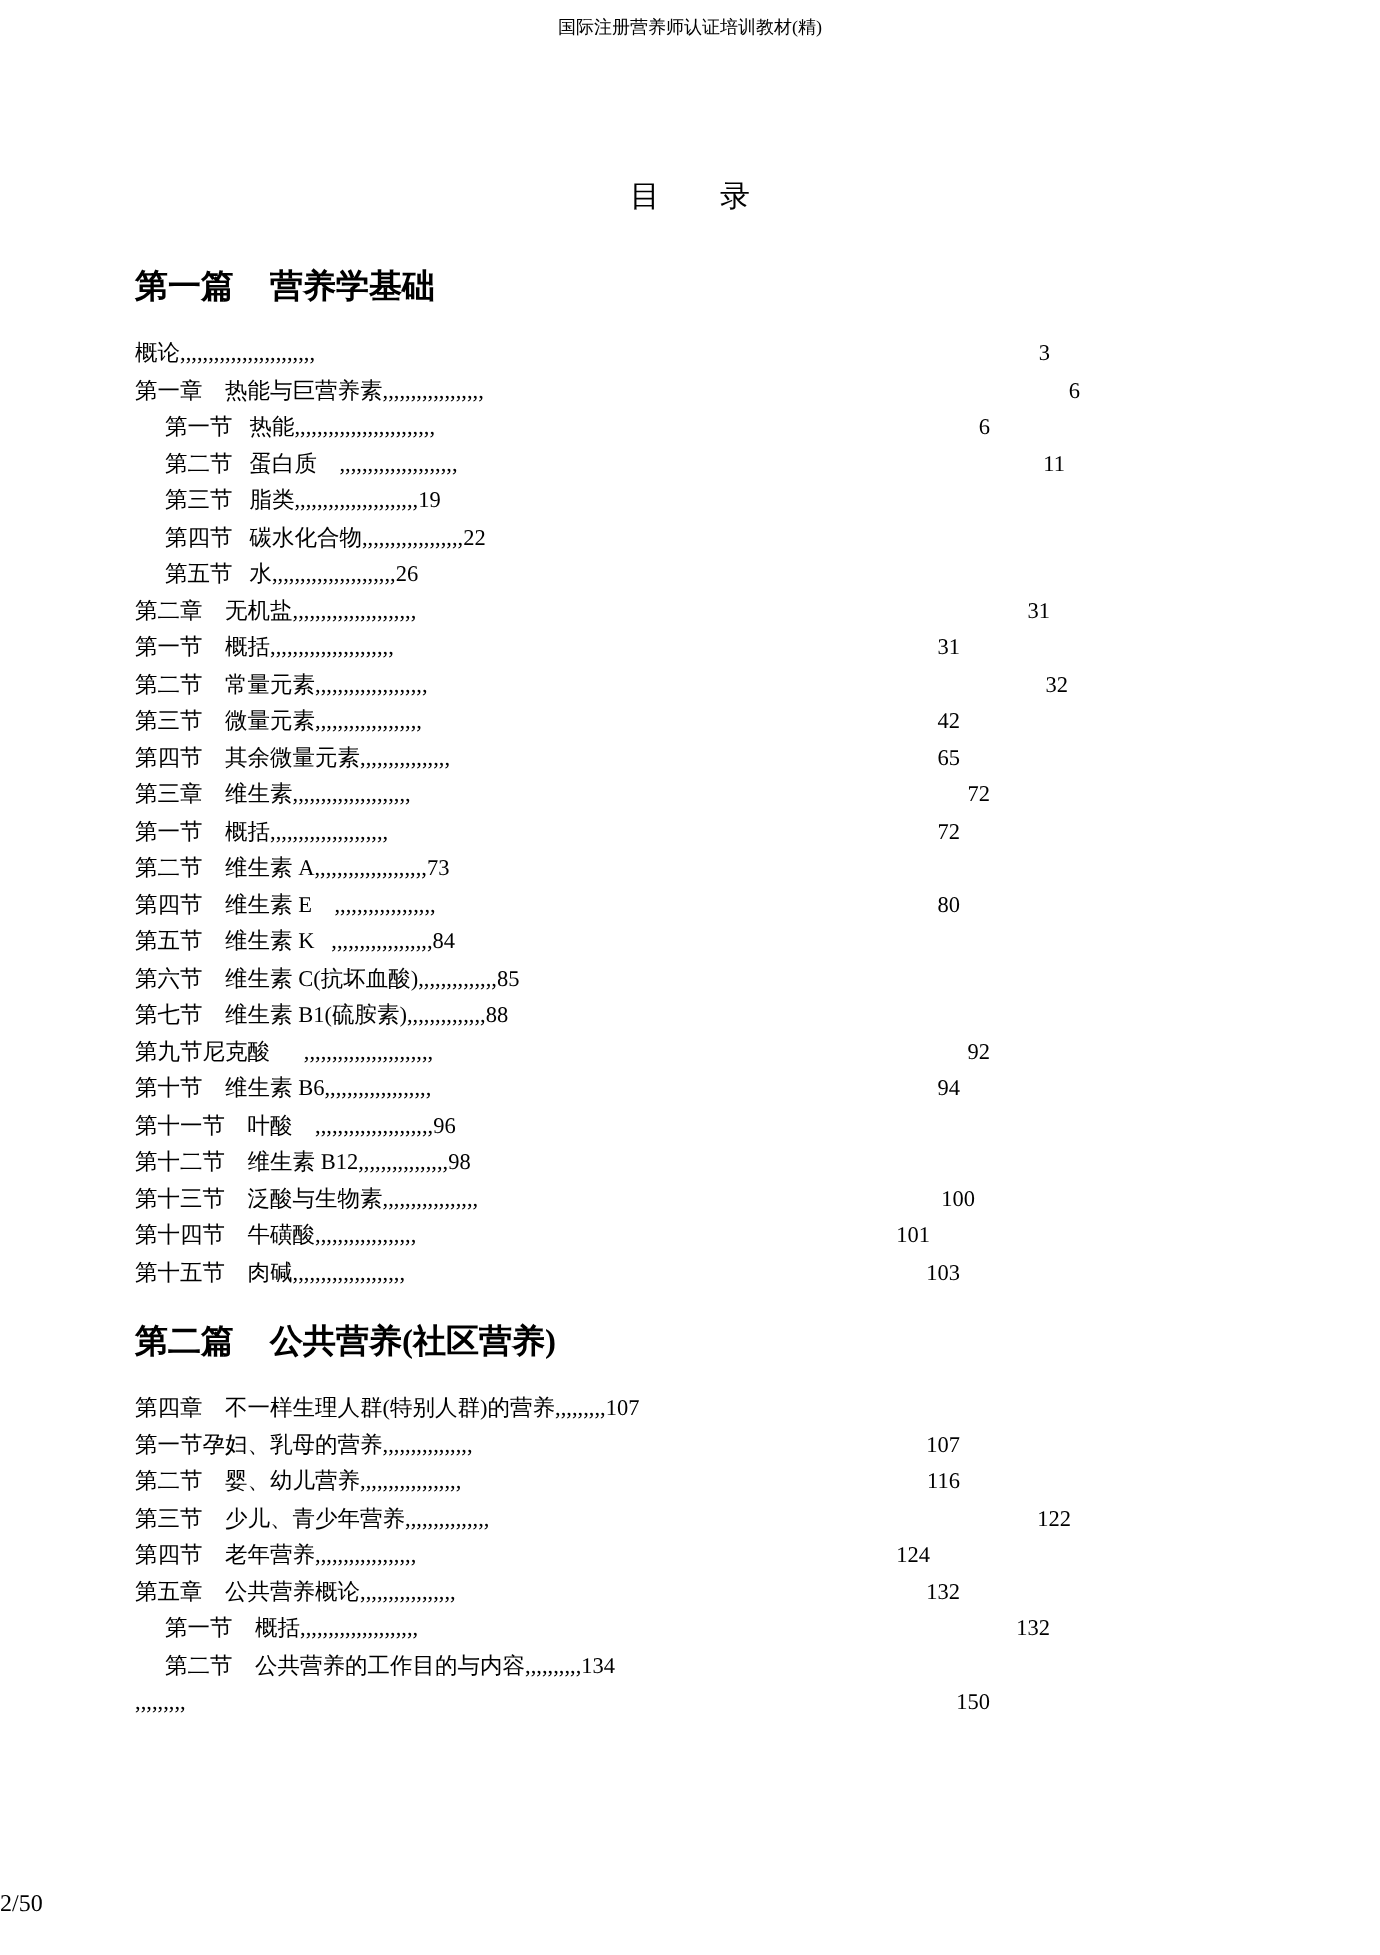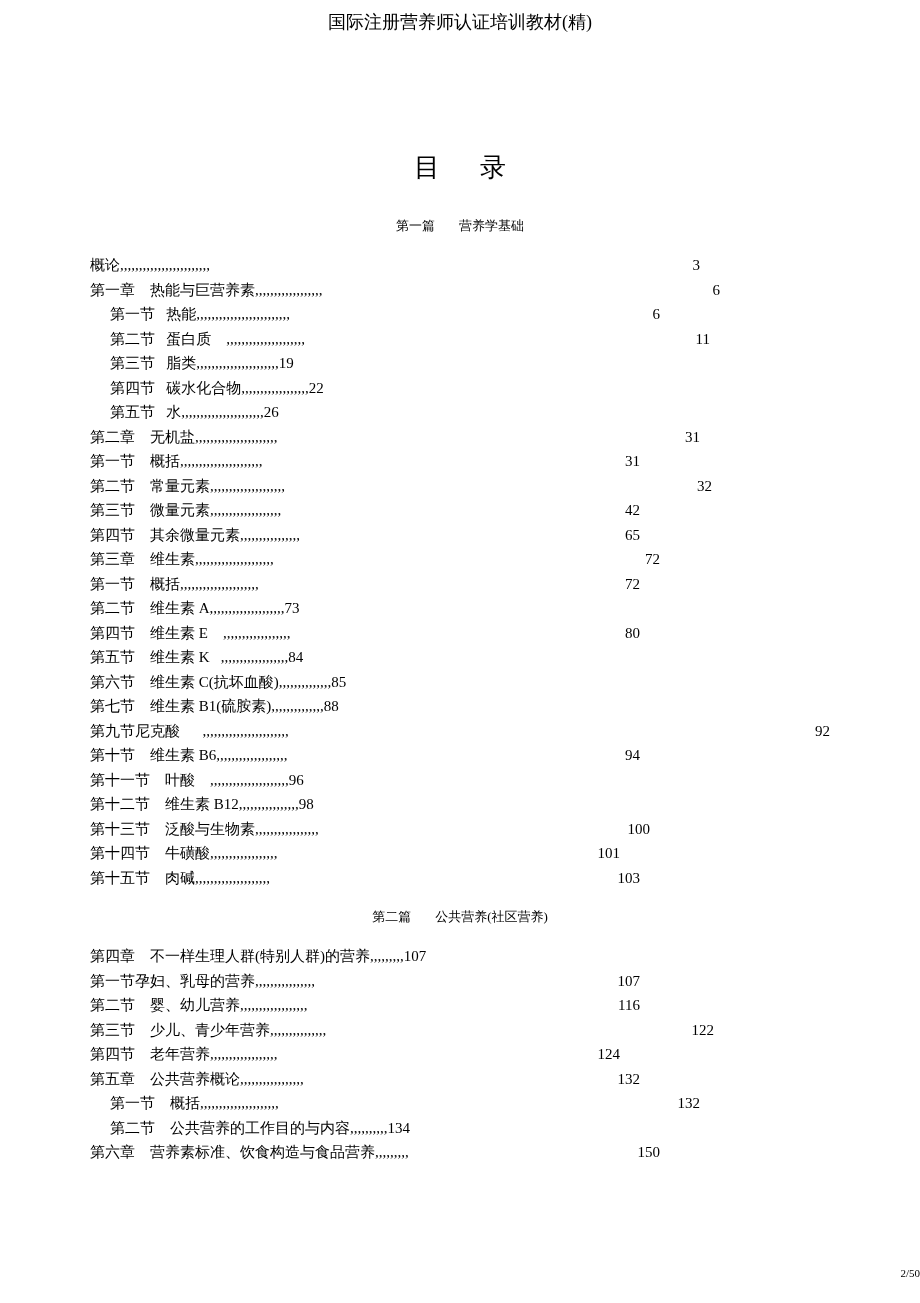--- a/index.html
+++ b/index.html
@@ -10,54 +10,54 @@
       font-family: "SimSun", "宋体", serif;
       font-size: 15px;
       color: #000;
       position: relative;
     }
     .page {
       padding: 10px 90px 0 90px;
     }
     .header {
       text-align: center;
-      font-size: 18px;
-      margin-bottom: 116px;
+      font-size: 12px;
+      margin-bottom: 90px;
     }
     .title {
       text-align: center;
-      font-size: 26px;
+      font-size: 20px;
       letter-spacing: 40px;
       padding-left: 40px;
       margin-bottom: 32px;
     }
     .part-title {
-      text-align: center;
-      font-size: 13px;
+      font-size: 22px;
       margin-bottom: 18px;
       margin-top: 18px;
+      font-weight: bold;
     }
     .part-title .gap { display: inline-block; width: 24px; }
     .toc-line {
       display: flex;
       line-height: 24.5px;
       white-space: pre;
     }
     .toc-line .label { flex: 0 0 auto; }
     .toc-line .dots { flex: 0 0 auto; }
     .toc-line .spacer { flex: 1 1 auto; }
     .toc-line .page-no { flex: 0 0 auto; }
     .indent1 { padding-left: 20px; }
     .footer {
       position: absolute;
       bottom: 24px;
       width: 920px;
       left: 0;
-      text-align: right;
-      font-size: 11px;
+      text-align: left;
+      font-size: 16px;
     }
   </style>
 </head>
 <body>
 
 <div class="page">
   <div class="header">国际注册营养师认证培训教材(精)</div>
   <div class="title">目录</div>
   <div id="toc-body">
       <div class="part-title"><span>第一篇</span><span class="gap"></span><span>营养学基础</span></div>
@@ -73,32 +73,32 @@
       <div class="toc-line"><span class="label">第二节    常量元素</span><span class="dots">,,,,,,,,,,,,,,,,,,,,</span><span class="spacer"></span><span class="page-no" style="margin-right: 118px;">32</span></div>
       <div class="toc-line"><span class="label">第三节    微量元素</span><span class="dots">,,,,,,,,,,,,,,,,,,,</span><span class="spacer"></span><span class="page-no" style="margin-right: 190px;">42</span></div>
       <div class="toc-line"><span class="label">第四节    其余微量元素</span><span class="dots">,,,,,,,,,,,,,,,,</span><span class="spacer"></span><span class="page-no" style="margin-right: 190px;">65</span></div>
       <div class="toc-line"><span class="label">第三章    维生素</span><span class="dots">,,,,,,,,,,,,,,,,,,,,,</span><span class="spacer"></span><span class="page-no" style="margin-right: 170px;">72</span></div>
       <div class="toc-line"><span class="label">第一节    概括</span><span class="dots">,,,,,,,,,,,,,,,,,,,,,</span><span class="spacer"></span><span class="page-no" style="margin-right: 190px;">72</span></div>
       <div class="toc-line"><span class="label">第二节    维生素 A</span><span class="dots">,,,,,,,,,,,,,,,,,,,,73</span></div>
       <div class="toc-line"><span class="label">第四节    维生素 E    </span><span class="dots">,,,,,,,,,,,,,,,,,,</span><span class="spacer"></span><span class="page-no" style="margin-right: 190px;">80</span></div>
       <div class="toc-line"><span class="label">第五节    维生素 K   </span><span class="dots">,,,,,,,,,,,,,,,,,,84</span></div>
       <div class="toc-line"><span class="label">第六节    维生素 C(抗坏血酸)</span><span class="dots">,,,,,,,,,,,,,,85</span></div>
       <div class="toc-line"><span class="label">第七节    维生素 B1(硫胺素)</span><span class="dots">,,,,,,,,,,,,,,88</span></div>
-      <div class="toc-line"><span class="label">第九节尼克酸      </span><span class="dots">,,,,,,,,,,,,,,,,,,,,,,,</span><span class="spacer"></span><span class="page-no" style="">92</span></div>
+      <div class="toc-line"><span class="label">第九节尼克酸      </span><span class="dots">,,,,,,,,,,,,,,,,,,,,,,,</span><span class="spacer"></span><span class="page-no" style="margin-right: 170px;">92</span></div>
       <div class="toc-line"><span class="label">第十节    维生素 B6</span><span class="dots">,,,,,,,,,,,,,,,,,,,</span><span class="spacer"></span><span class="page-no" style="margin-right: 190px;">94</span></div>
       <div class="toc-line"><span class="label">第十一节    叶酸    </span><span class="dots">,,,,,,,,,,,,,,,,,,,,,96</span></div>
       <div class="toc-line"><span class="label">第十二节    维生素 B12</span><span class="dots">,,,,,,,,,,,,,,,,98</span></div>
       <div class="toc-line"><span class="label">第十三节    泛酸与生物素</span><span class="dots">,,,,,,,,,,,,,,,,,</span><span class="spacer"></span><span class="page-no" style="margin-right: 180px;">100</span></div>
       <div class="toc-line"><span class="label">第十四节    牛磺酸</span><span class="dots">,,,,,,,,,,,,,,,,,,</span><span class="spacer"></span><span class="page-no" style="margin-right: 210px;">101</span></div>
       <div class="toc-line"><span class="label">第十五节    肉碱</span><span class="dots">,,,,,,,,,,,,,,,,,,,,</span><span class="spacer"></span><span class="page-no" style="margin-right: 190px;">103</span></div>
       <div class="part-title"><span>第二篇</span><span class="gap"></span><span>公共营养(社区营养)</span></div>
       <div class="toc-line"><span class="label">第四章    不一样生理人群(特别人群)的营养</span><span class="dots">,,,,,,,,,107</span></div>
       <div class="toc-line"><span class="label">第一节孕妇、乳母的营养</span><span class="dots">,,,,,,,,,,,,,,,,</span><span class="spacer"></span><span class="page-no" style="margin-right: 190px;">107</span></div>
       <div class="toc-line"><span class="label">第二节    婴、幼儿营养</span><span class="dots">,,,,,,,,,,,,,,,,,,</span><span class="spacer"></span><span class="page-no" style="margin-right: 190px;">116</span></div>
       <div class="toc-line"><span class="label">第三节    少儿、青少年营养</span><span class="dots">,,,,,,,,,,,,,,,</span><span class="spacer"></span><span class="page-no" style="margin-right: 116px;">122</span></div>
       <div class="toc-line"><span class="label">第四节    老年营养</span><span class="dots">,,,,,,,,,,,,,,,,,,</span><span class="spacer"></span><span class="page-no" style="margin-right: 210px;">124</span></div>
       <div class="toc-line"><span class="label">第五章    公共营养概论</span><span class="dots">,,,,,,,,,,,,,,,,,</span><span class="spacer"></span><span class="page-no" style="margin-right: 190px;">132</span></div>
       <div class="toc-line indent1"><span class="label">第一节    概括</span><span class="dots">,,,,,,,,,,,,,,,,,,,,,</span><span class="spacer"></span><span class="page-no" style="margin-right: 130px;">132</span></div>
       <div class="toc-line indent1"><span class="label">第二节    公共营养的工作目的与内容</span><span class="dots">,,,,,,,,,,134</span></div>
-      <div class="toc-line"><span class="label">第六章    营养素标准、饮食构造与食品营养</span><span class="dots">,,,,,,,,,</span><span class="spacer"></span><span class="page-no" style="margin-right: 170px;">150</span></div>
+      <div class="toc-line"><span class="dots">,,,,,,,,,</span><span class="spacer"></span><span class="page-no" style="margin-right: 170px;">150</span></div>
     </div>
 </div>
 <div class="footer">2/50</div>
 
 </body></html>

